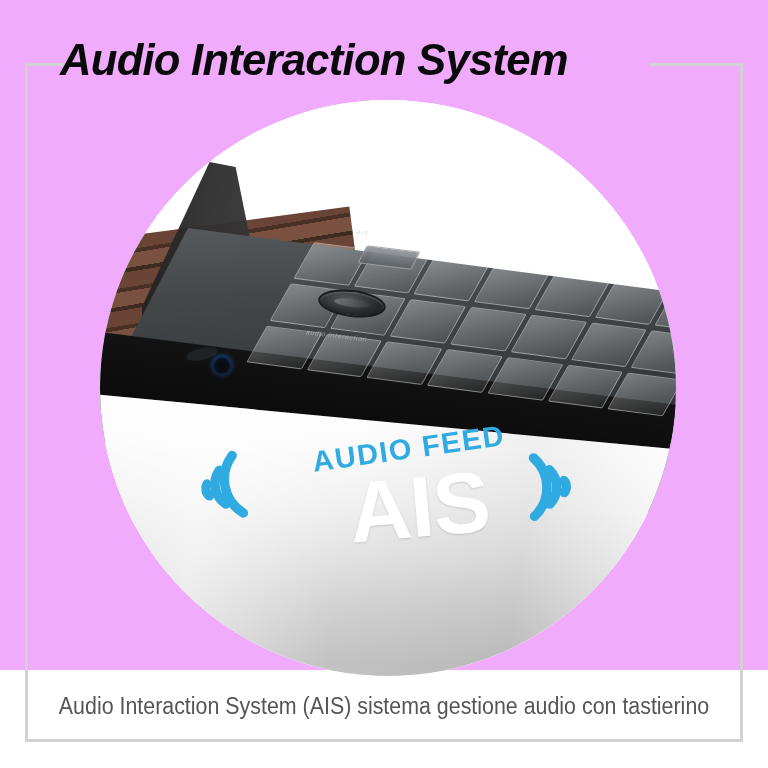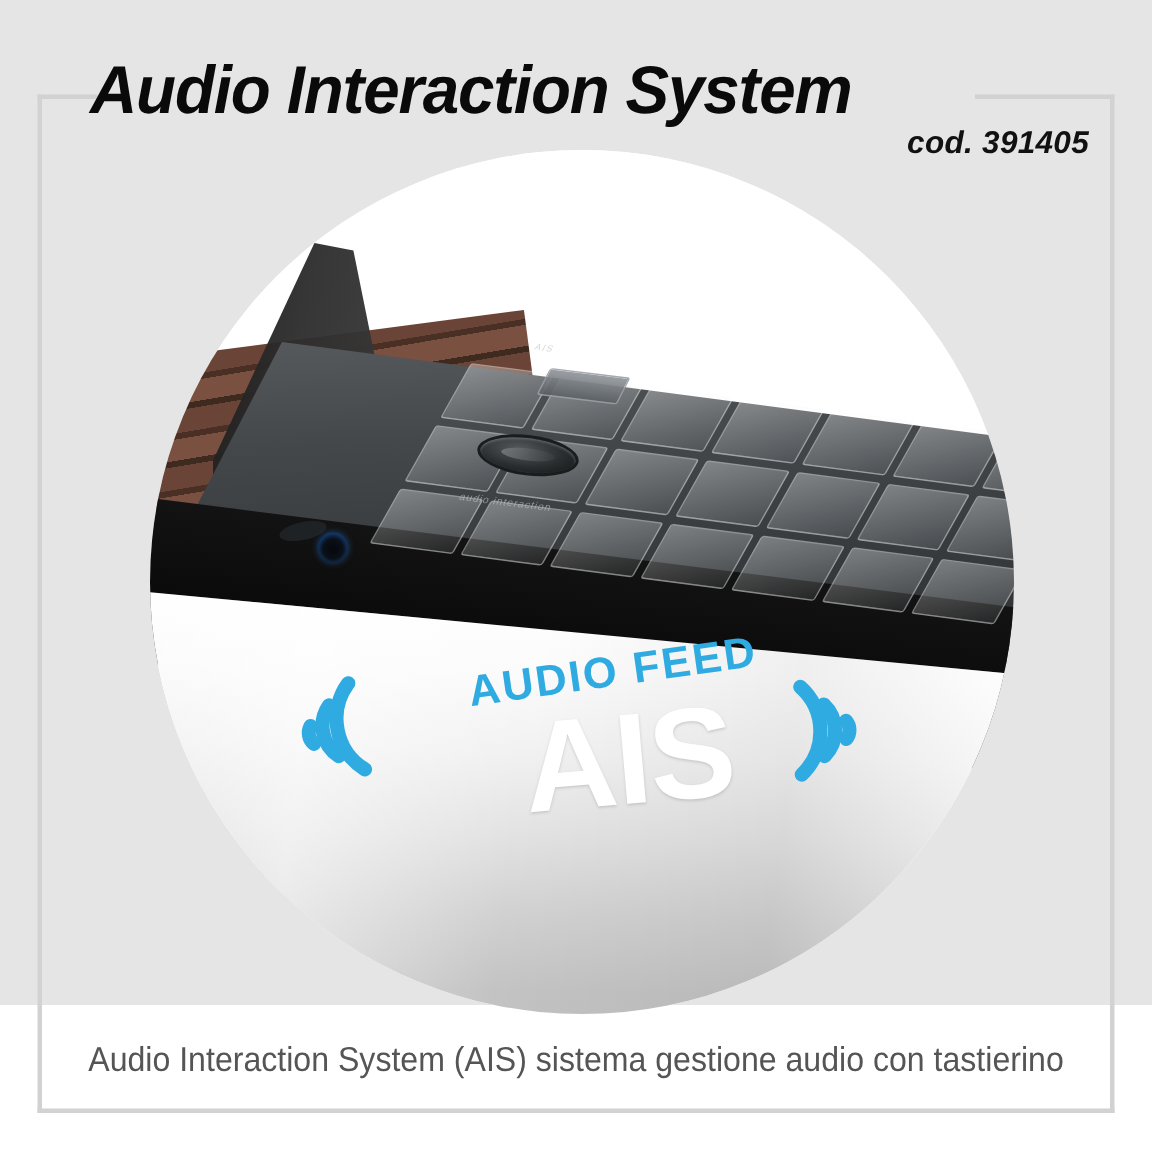--- a/index.html
+++ b/index.html
@@ -13,21 +13,21 @@
     height: 768px;
     overflow: hidden;
     font-family: "Liberation Sans", sans-serif;
     -webkit-font-smoothing: antialiased;
   }
 
   #page {
     position: relative;
     width: 768px;
     height: 670px;
-    background: #e5e5e5;
+    background: #f0abfc;
   }
 
   
   .frame-left,
   .frame-right,
   .frame-bottom,
   .frame-top-left,
   .frame-top-right {
     position: absolute;
     background: #d2d2d2;
@@ -376,21 +376,20 @@
 <div id="page">
 
   <div class="frame-top-left"></div>
   <div class="frame-top-right"></div>
   <div class="frame-left"></div>
   <div class="frame-right"></div>
   <div class="frame-bottom"></div>
 
   <div class="header">
     <div class="title">Audio Interaction System</div>
-    <div class="subtitle">cod. 391405</div>
   </div>
 
   <div class="photo-clip">
     <div class="photo-inner">
 
       <div class="scene-bg"></div>
 
       <div class="slats"></div>
 
       <div class="slat-dots">

